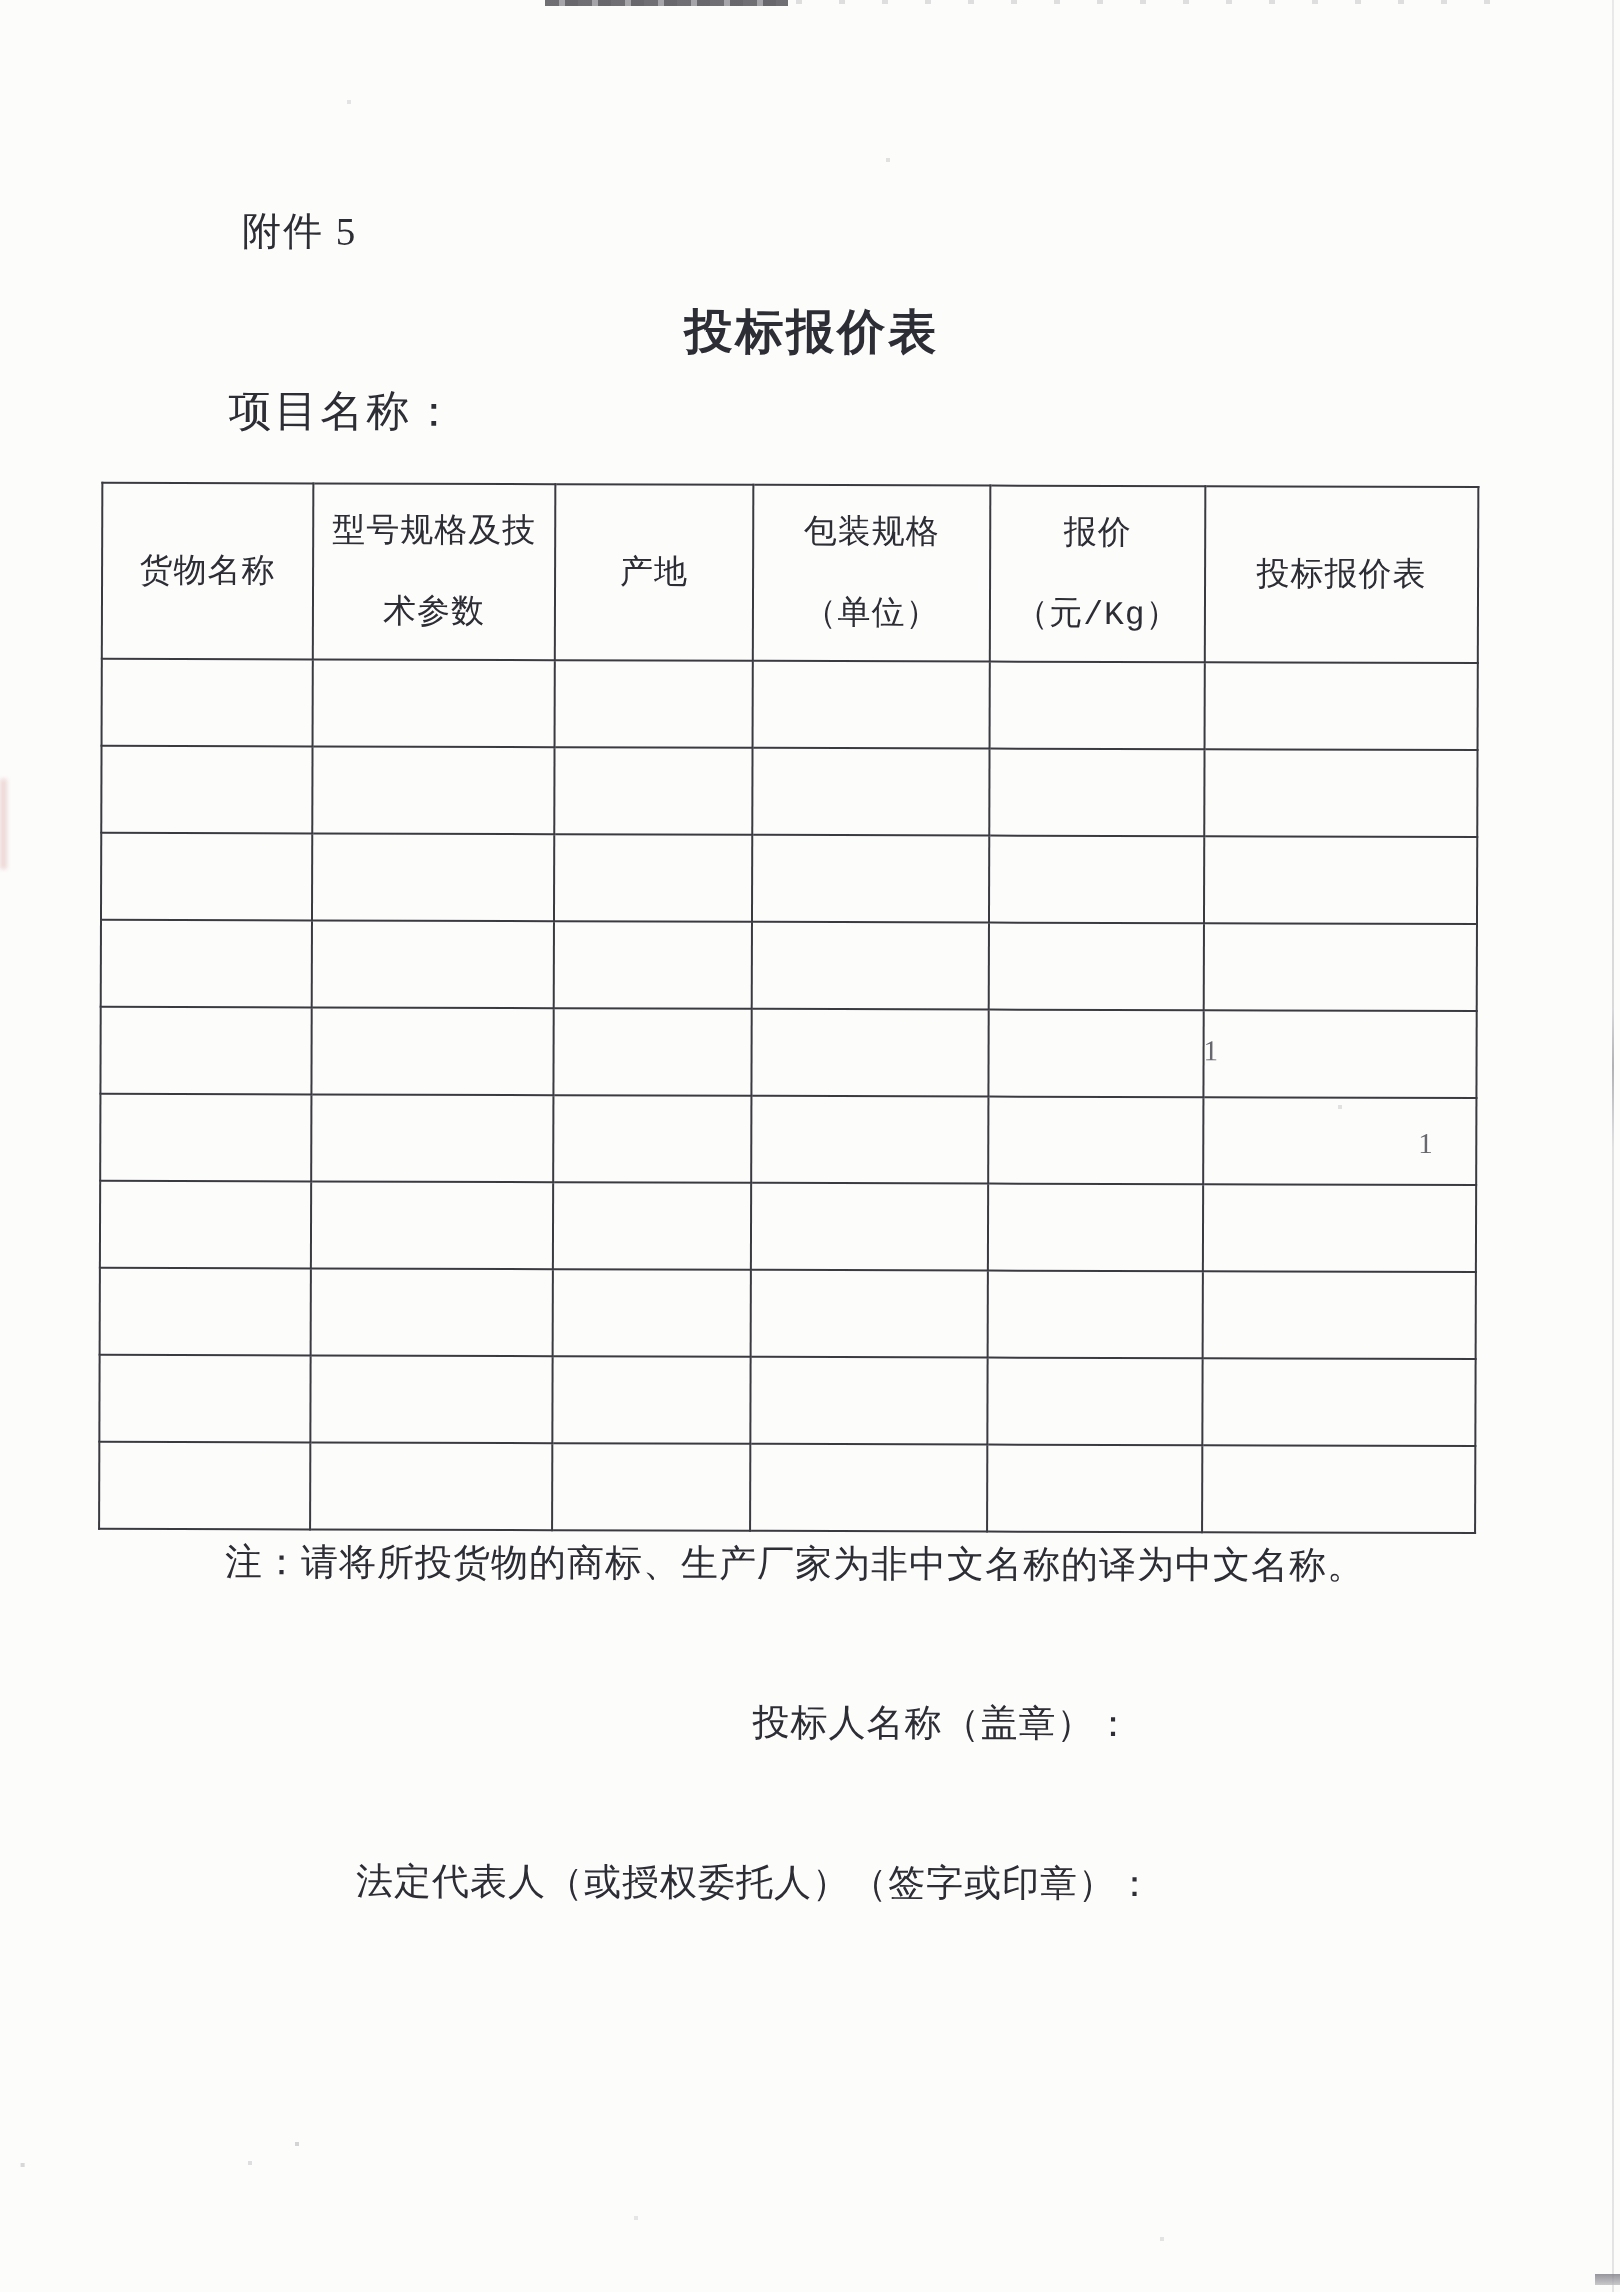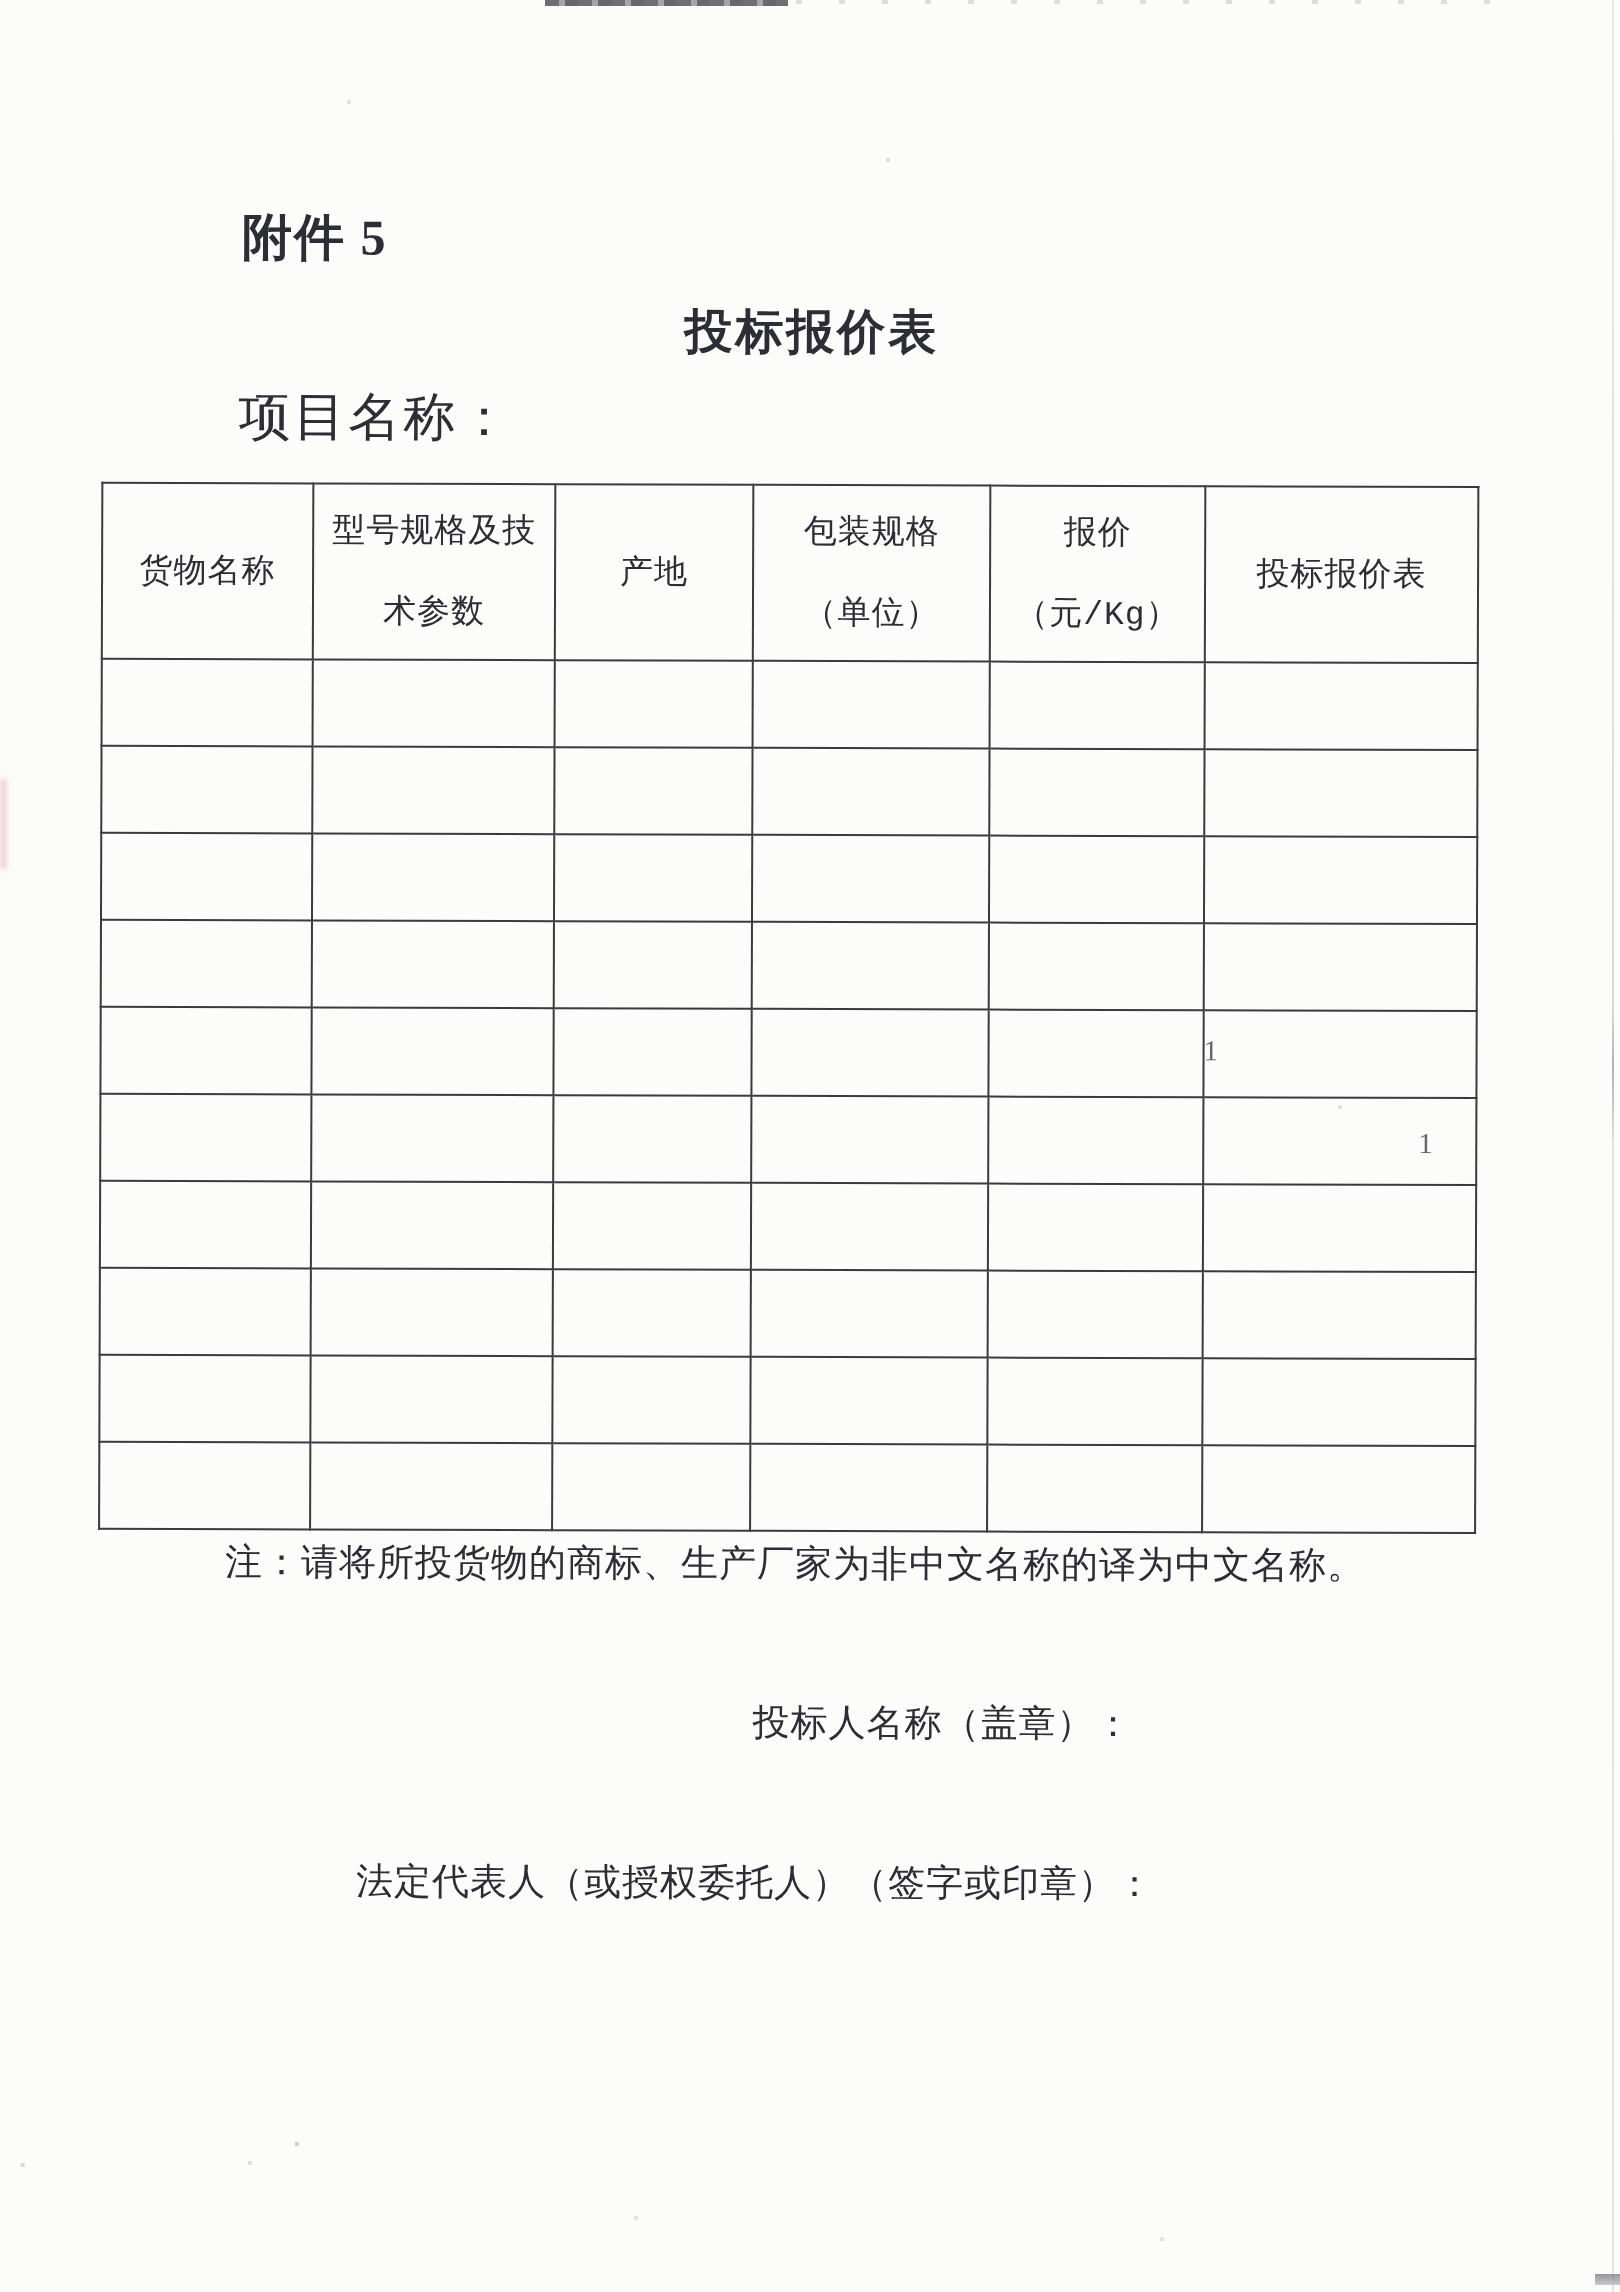--- a/index.html
+++ b/index.html
@@ -10,30 +10,30 @@
     background:#fcfcfb;
     overflow:hidden;
     font-family:"Liberation Serif","DejaVu Serif",serif;
     color:#2d2d35;
   }
   
   .content { position:absolute; inset:0; transform:rotate(0.18deg); transform-origin:50% 40%; }
 
   .attachment {
     position:absolute; left:240px; top:206px;
-    font-size:50px; font-weight:700; letter-spacing:2px;
+    font-size:39px; font-weight:400; letter-spacing:2px;
   }
   .title {
     position:absolute; left:0; top:300px; width:100%;
     margin:0; text-align:center;
     font-size:48px; font-weight:700; letter-spacing:2.9px;
   }
   .project {
-    position:absolute; left:237px; top:384px;
-    font-size:52px; letter-spacing:2.9px;
+    position:absolute; left:227px; top:384px;
+    font-size:43px; letter-spacing:2.9px;
   }
 
   table.quote {
     position:absolute; left:100px; top:484px;
     border-collapse:collapse; table-layout:fixed;
     background:transparent;
   }
   table.quote th, table.quote td {
     border:2.9px solid #3a3a41;
     padding:0;

